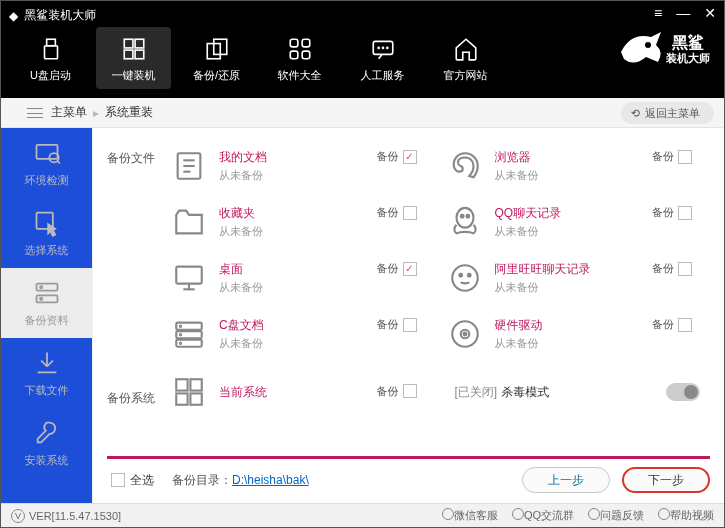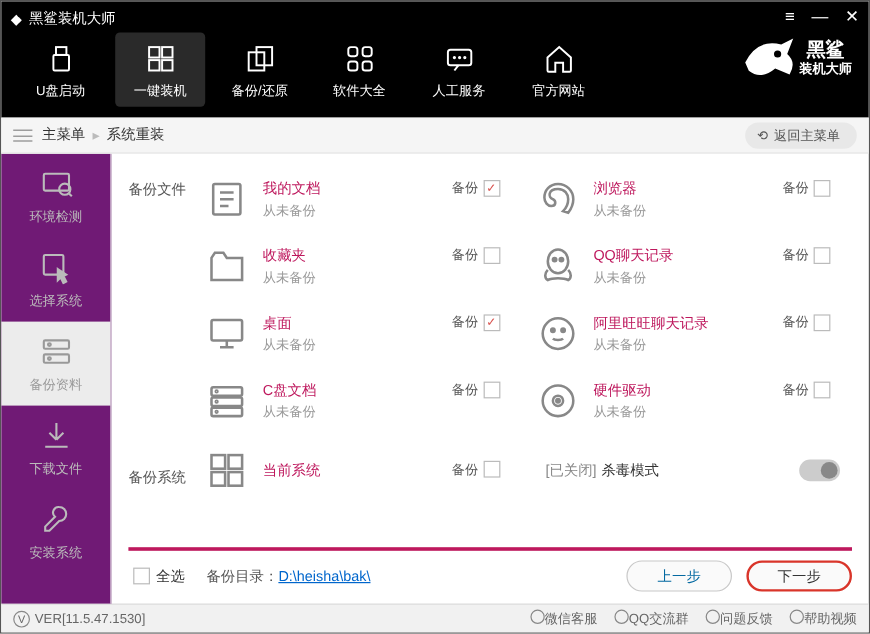--- a/index.html
+++ b/index.html
@@ -9,27 +9,27 @@
 .winbtns{position:absolute;right:8px;top:4px;display:flex;gap:14px;font-size:14px}
 .winbtns span{cursor:pointer}
 .tabs{position:absolute;left:12px;top:26px;display:flex;gap:8px}
 .tab{width:75px;height:62px;display:flex;flex-direction:column;align-items:center;justify-content:center;gap:4px;cursor:pointer;border-radius:4px}
 .tab.active{background:#2a2a2a}
 .tab .ic{width:30px;height:30px;display:flex;align-items:center;justify-content:center}
 .tab .lb{font-size:11px}
 .brand{position:absolute;right:14px;top:26px;display:flex;align-items:center;gap:0}
 .brand-text{text-align:center;font-size:16px;font-weight:bold;line-height:1.2}
 .brand-text small{font-size:11px;display:block}
-.crumb{height:30px;background:#f5f5f5;border-bottom:1px solid #e5e5e5;display:flex;align-items:center;padding:0 10px;position:relative}
+.crumb{height:30px;background:#f5f5f5;border-bottom:1px solid #e5e5e5;display:flex;align-items:center;padding:0 26px;position:relative}
 .crumb .menuic{width:16px;height:10px;border-top:1px solid #888;border-bottom:1px solid #888;position:relative;margin-right:8px}
 .crumb .menuic:before{content:"";position:absolute;top:4px;left:0;right:0;border-top:1px solid #888}
 .crumb .sep{color:#bbb;margin:0 6px}
 .crumb .ret{position:absolute;right:10px;top:4px;height:22px;padding:0 14px 0 10px;background:#e8e8e8;border-radius:11px;display:flex;align-items:center;gap:5px;cursor:pointer;font-size:11px;color:#555}
 .body{display:flex;height:calc(100% - 97px - 30px - 24px)}
-.side{width:92px;background:#701a75;border-right:1px solid #eee;display:flex;flex-direction:column}
+.side{width:92px;background:#1d4ed8;border-right:1px solid #eee;display:flex;flex-direction:column}
 .step{flex:0 0 70px;display:flex;flex-direction:column;align-items:center;justify-content:center;gap:6px;color:#bbb;cursor:pointer}
 .step.active{background:#ececec;color:#999}
 .step .si{width:28px;height:28px}
 .step .sl{font-size:11px}
 .main{flex:1;padding:10px 14px 4px 14px;display:flex;flex-direction:column}
 .sec{display:flex;margin-bottom:2px}
 .sec-label{width:62px;color:#555;padding-top:12px;font-size:12px}
 .grid{flex:1;display:grid;grid-template-columns:1fr 1fr;column-gap:10px}
 .item{display:flex;align-items:center;height:56px;padding:4px 0}
 .item .ii{width:40px;height:40px;display:flex;align-items:center;justify-content:center;margin-right:10px;color:#888}

